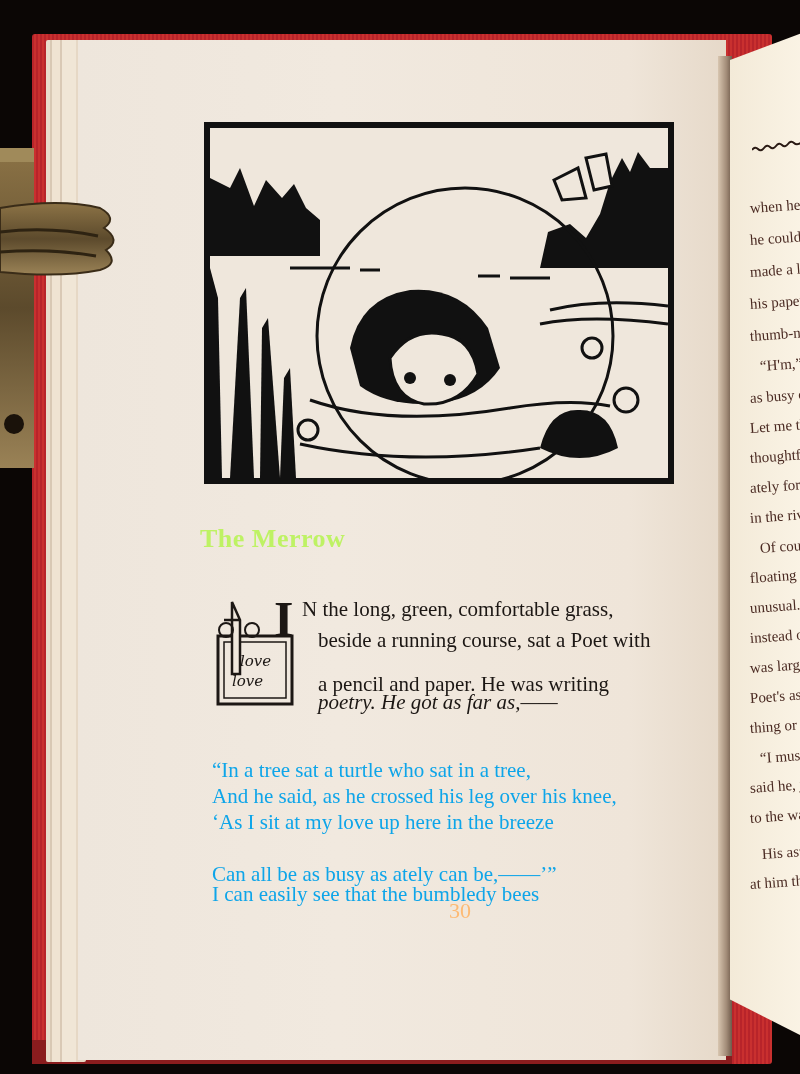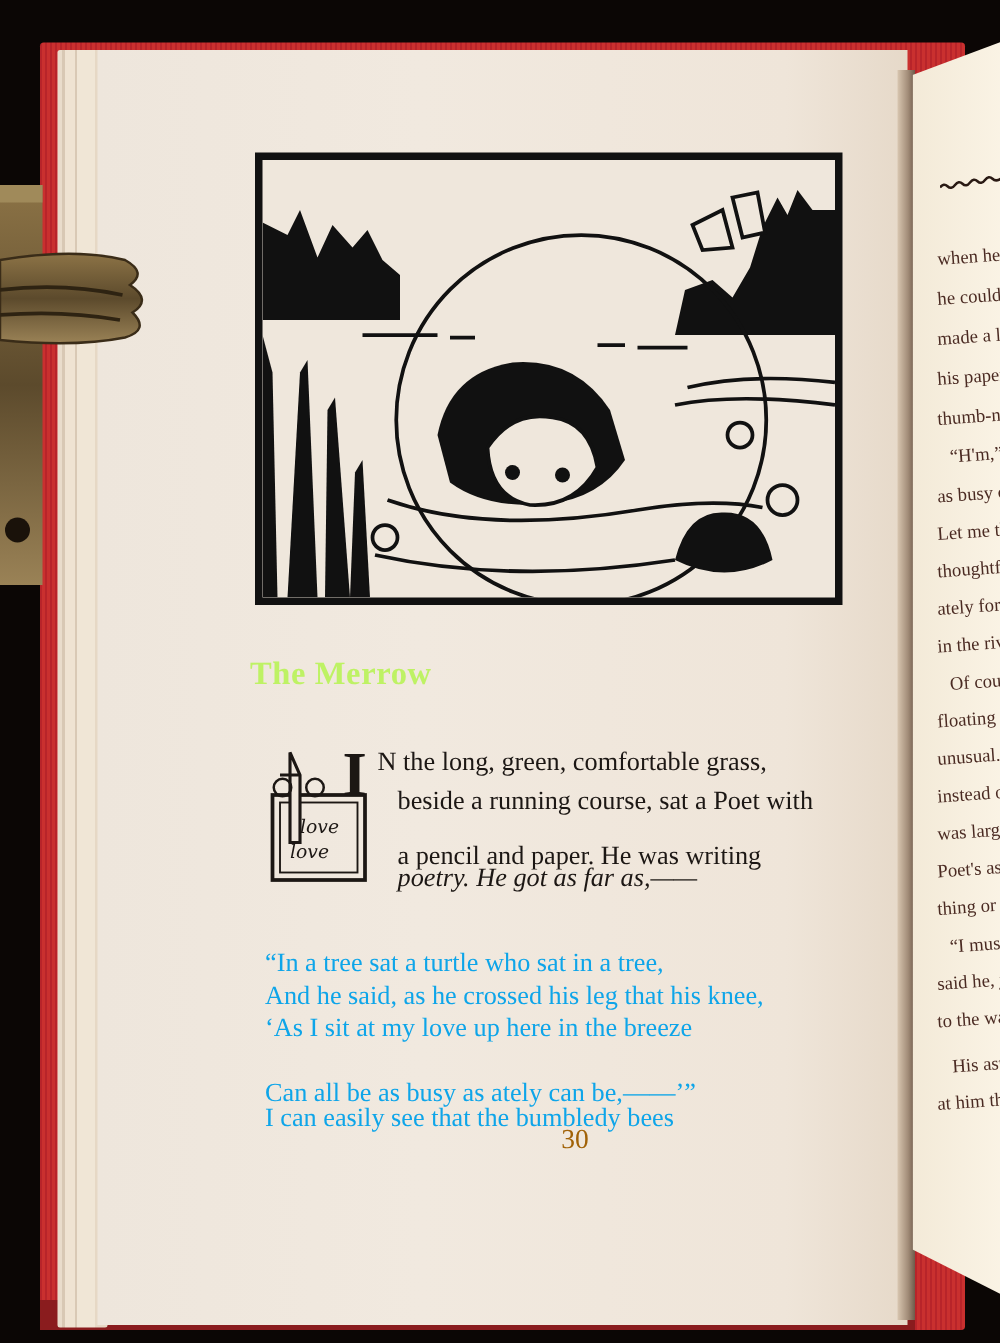--- a/index.html
+++ b/index.html
@@ -58,21 +58,21 @@
   }
   .para {
     position: absolute; color: #1c1714; font-size: 21px; line-height: 29px; white-space: nowrap;
   }
   .poem {
     position: absolute; left: 212px; top: 785px; color: #0ea5e9;
     font-size: 21px; line-height: 25.5px; white-space: nowrap;
   }
   .pagenum {
     position: absolute; left: 440px; top: 898px; width: 40px; text-align: center;
-    font-size: 22px; color: #a16207;
+    font-size: 22px; color: #fdba74;
   }
   .rp-line {
     position: absolute; left: 750px; font-size: 15px; color: #4a2a22;
     white-space: nowrap; transform: rotate(-4deg); transform-origin: left center;
     font-family: "Liberation Serif", serif;
   }
   .rp-wave { position: absolute; left: 752px; top: 140px; width: 50px; height: 14px; }
 </style>
 </head>
 <body>
@@ -147,21 +147,21 @@
   <text x="26" y="70" font-family="DejaVu Serif, serif" font-style="italic" font-size="15" fill="#1c1714">love</text>
   <text x="18" y="90" font-family="DejaVu Serif, serif" font-style="italic" font-size="15" fill="#1c1714">love</text>
 </svg>
 
 <div class="para" style="left:302px; top:595px;">N the long, green, comfortable grass,</div>
 <div class="para" style="left:318px; top:626px;">beside a running course, sat a Poet with</div>
 <div class="para" style="left:318px; top:670px;font-family:Liberation Serif, serif;">a pencil and paper. He was writing</div>
 <div class="para" style="left:318px; top:688px;font-style:italic;">poetry. He got as far as,——</div>
 
 <div class="poem" style="top:758px;">“In a tree sat a turtle who sat in a tree,</div>
-<div class="poem" style="top:784px;">And he said, as he crossed his leg that his knee,</div>
+<div class="poem" style="top:784px;">And he said, as he crossed his leg over his knee,</div>
 <div class="poem" style="top:810px;">‘As I sit at my love up here in the breeze</div>
 <div class="poem" style="top:836px;margin-top:46px;">I can easily see that the bumbledy bees</div>
 <div class="poem" style="top:862px;">Can all be as busy as ately can be,——’”</div>
 
 <div class="pagenum">30</div>
 
 <svg class="rp-wave" viewBox="0 0 50 14">
   <path d="M0 10 Q3 6 6 9 T12 8 T18 7 T24 6 T30 5 T36 4 T42 3 T50 2" stroke="#2a1a14" stroke-width="2" fill="none"></path>
 </svg>
 <div class="rp-line" style="top:200px;">when he ran</div>

